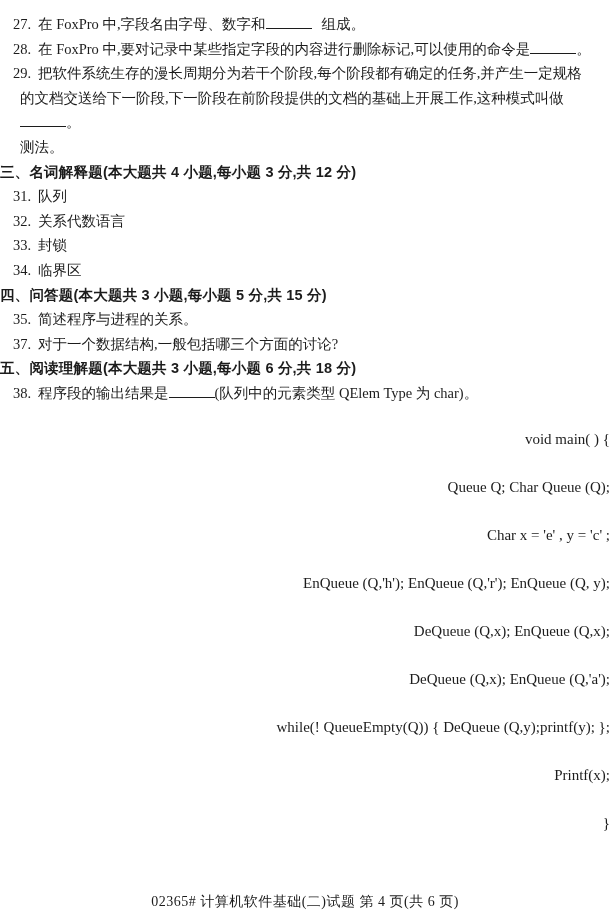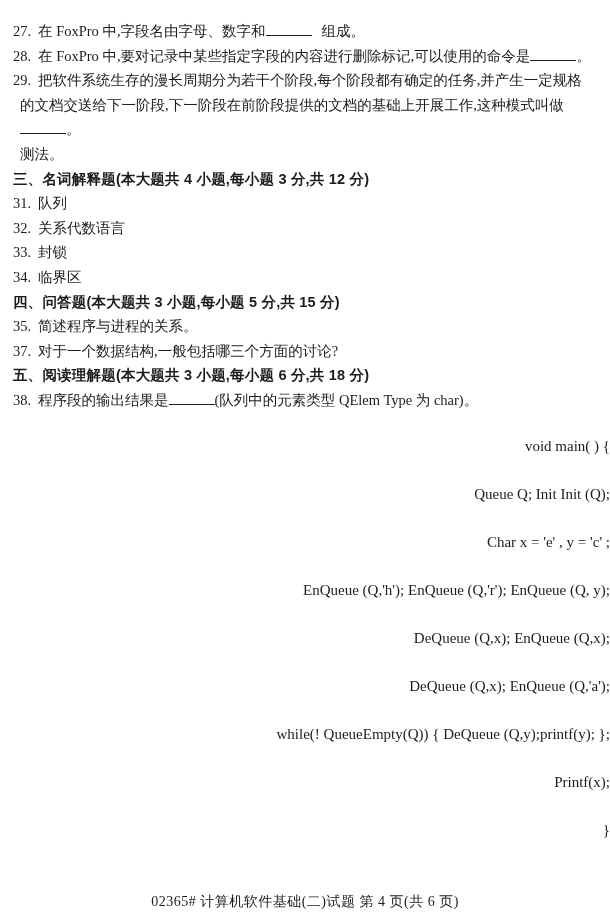--- a/index.html
+++ b/index.html
@@ -1,26 +1,26 @@
 <!DOCTYPE html>
 <html><head>
 <meta charset="utf-8">
 <style>
   html,body{margin:0;padding:0;background:#ffffff;}
   .page{
     width:610px;height:922px;background:#ffffff;color:#1c1c1c;
     font-family:"Liberation Serif","DejaVu Serif",serif;
     font-size:14.5px;position:relative;overflow:hidden;
-    padding-top:19px;box-sizing:border-box;
+    padding-top:12px;box-sizing:border-box;
   }
   .q{line-height:24.6px;margin-left:13px;white-space:nowrap;}
   .q .no{display:inline-block;width:25px;}
   .cont{margin-left:20px;}
   .sec{
-    line-height:24.6px;margin-left:13px;white-space:nowrap;
+    line-height:24.6px;white-space:nowrap;
     font-family:"Liberation Sans","DejaVu Sans",sans-serif;
     font-weight:700;font-size:14.5px;letter-spacing:0.2px;
   }
   .blank{
     display:inline-block;width:46px;height:5px;
     border-bottom:1.2px solid #1c1c1c;vertical-align:baseline;
   }
   .blank.gap-after{margin-right:10px;}
   .code{margin-top:26px;margin-left:38px;font-size:15px;}
   .code-line{line-height:15px;height:15px;margin-bottom:33px;white-space:pre;text-align:right;}
@@ -81,21 +81,21 @@
   </div>
 
   <div class="sec">五、阅读理解题(本大题共 3 小题,每小题 6 分,共 18 分)</div>
 
   <div class="q">
     <span class="no">38.</span><span>程序段的输出结果是</span><span class="blank"></span><span>(队列中的元素类型 QElem Type 为 char)。</span>
   </div>
 
   <div class="code">
     <div class="code-line">void main( ) {</div>
-    <div class="code-line">Queue Q; Init Init (Q);</div>
+    <div class="code-line">Queue Q; Char Queue (Q);</div>
     <div class="code-line">Char x = 'e' , y = 'c' ;</div>
     <div class="code-line">EnQueue (Q,'h'); EnQueue (Q,'r'); EnQueue (Q, y);</div>
     <div class="code-line">DeQueue (Q,x); EnQueue (Q,x);</div>
     <div class="code-line">DeQueue (Q,x); EnQueue (Q,'a');</div>
     <div class="code-line">while(! QueueEmpty(Q)) { DeQueue (Q,y);printf(y); };</div>
     <div class="code-line">Printf(x);</div>
     <div class="code-line">}</div>
   </div>
 
   <div class="footer">02365# 计算机软件基础(二)试题 第 4 页(共 6 页)</div>

